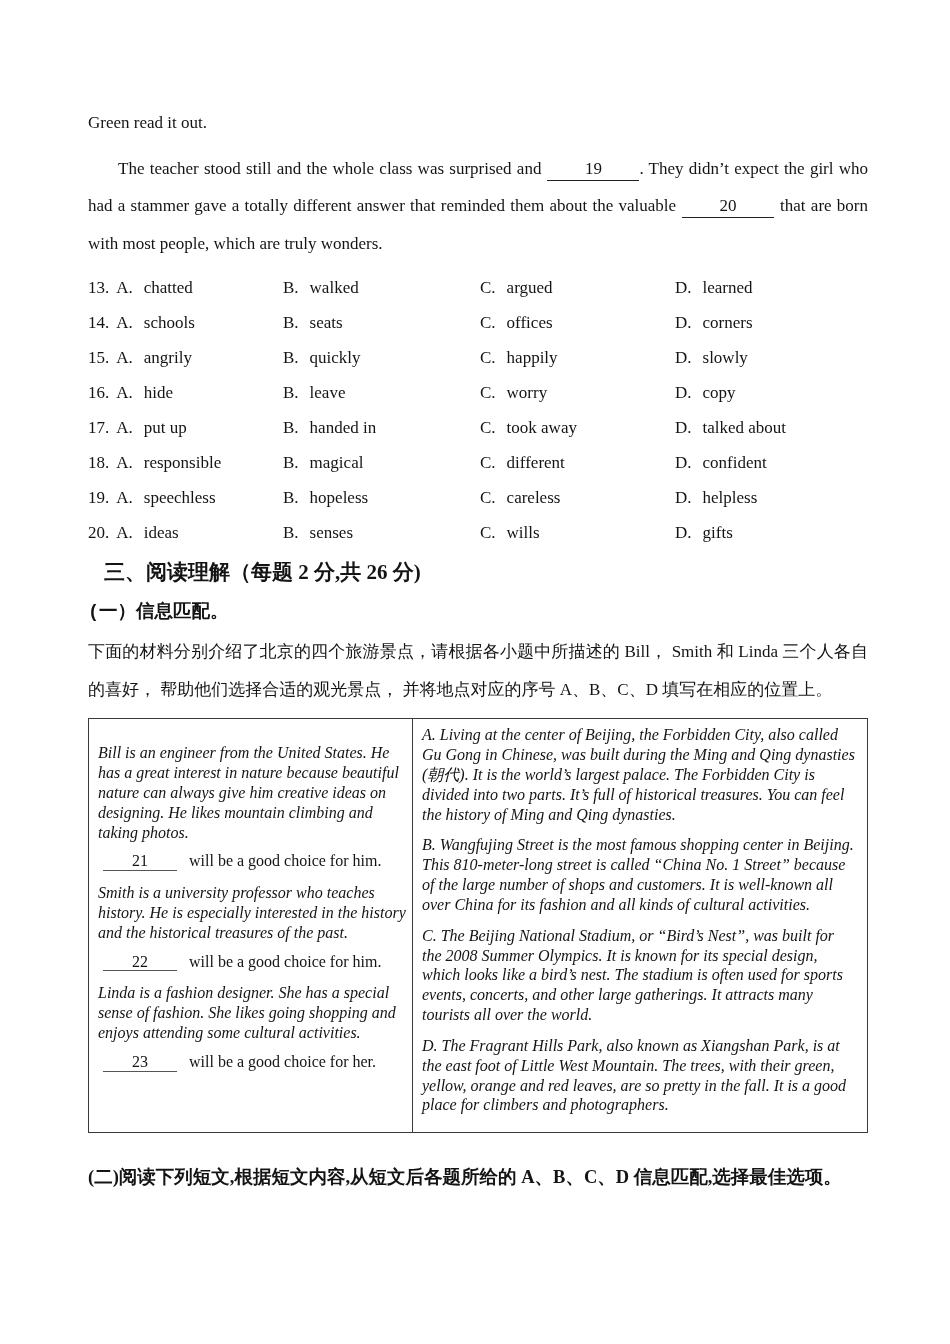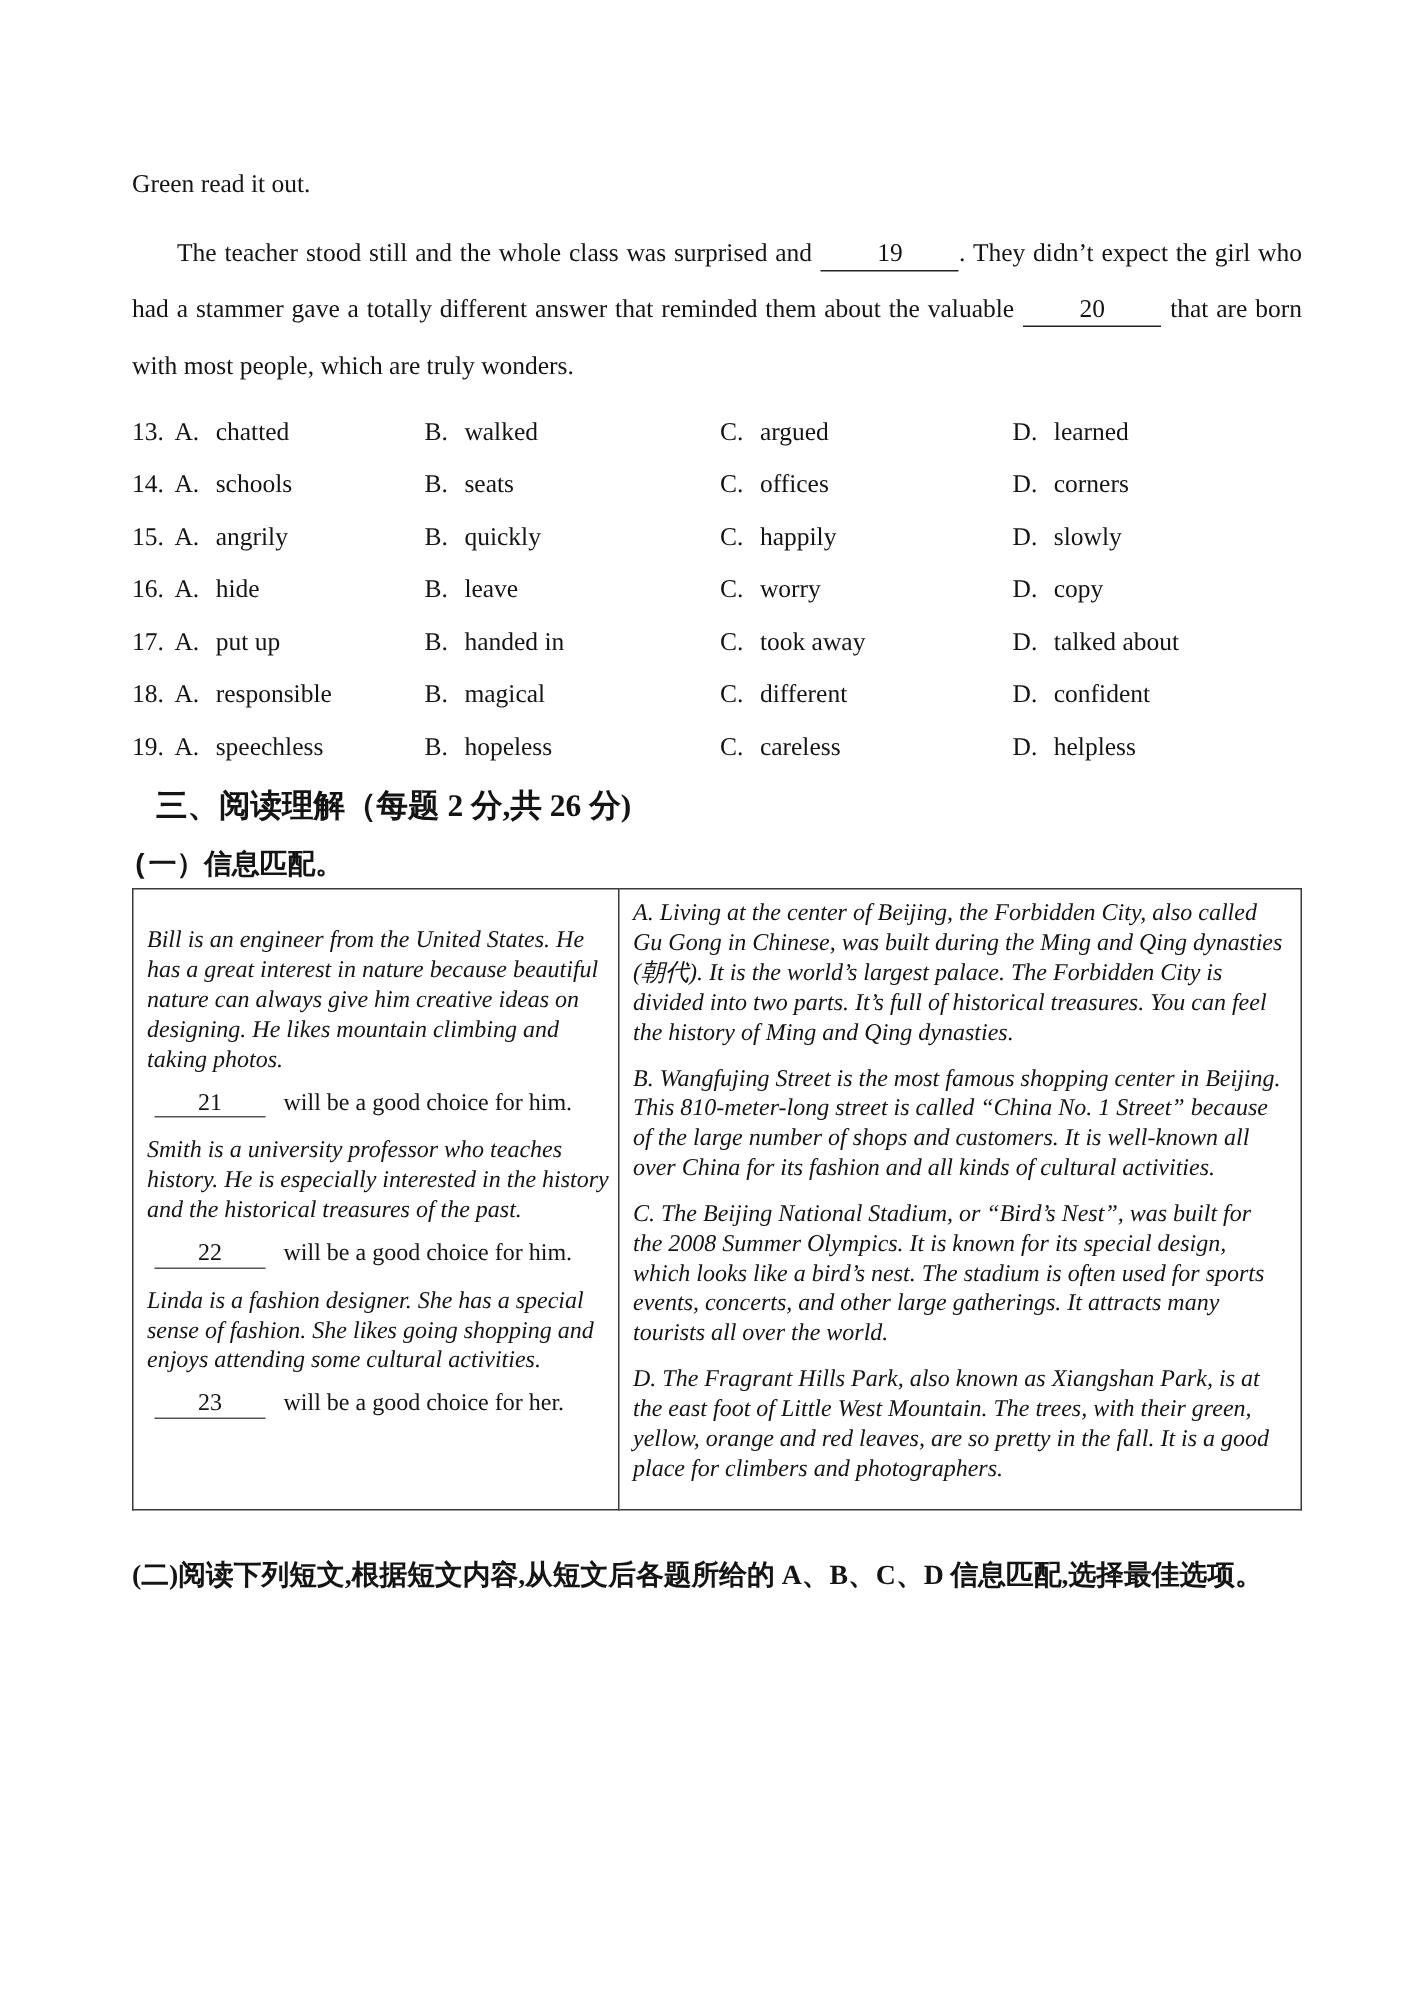--- a/index.html
+++ b/index.html
@@ -117,25 +117,32 @@
       <div><span class="opt-label">D.</span><span>confident</span></div>
     </div>
 
     <div class="q-row">
       <div><span class="q-num">19.</span><span class="opt-label">A.</span><span>speechless</span></div>
       <div><span class="opt-label">B.</span><span>hopeless</span></div>
       <div><span class="opt-label">C.</span><span>careless</span></div>
       <div><span class="opt-label">D.</span><span>helpless</span></div>
     </div>
 
+    <div class="q-row">
+      <div><span class="q-num">20.</span><span class="opt-label">A.</span><span>ideas</span></div>
+      <div><span class="opt-label">B.</span><span>senses</span></div>
+      <div><span class="opt-label">C.</span><span>wills</span></div>
+      <div><span class="opt-label">D.</span><span>gifts</span></div>
+    </div>
 
   </div>
 
   <h3 class="sec-title">三、阅读理解（每题 2 分,共 26 分)</h3>
   <h4 class="part-title">(一）信息匹配。</h4>
+  <p class="part1-instructions">下面的材料分别介绍了北京的四个旅游景点，请根据各小题中所描述的 Bill， Smith 和 Linda 三个人各自的喜好， 帮助他们选择合适的观光景点， 并将地点对应的序号 A、B、C、D 填写在相应的位置上。</p>
 
   <table class="match">
     <tbody>
         <tr>
       <td class="left-col">
         <p class="cell-para">Bill is an engineer from the United States. He has a great interest in nature because beautiful nature can always give him creative ideas on designing. He likes mountain climbing and taking photos.</p>
         <p class="blank-line"><span class="tbl-blank">21</span><span>will be a good choice for him.</span></p>
         <p class="cell-para">Smith is a university professor who teaches history. He is especially interested in the history and the historical treasures of the past.</p>
         <p class="blank-line"><span class="tbl-blank">22</span><span>will be a good choice for him.</span></p>
         <p class="cell-para">Linda is a fashion designer. She has a special sense of fashion. She likes going shopping and enjoys attending some cultural activities.</p>

